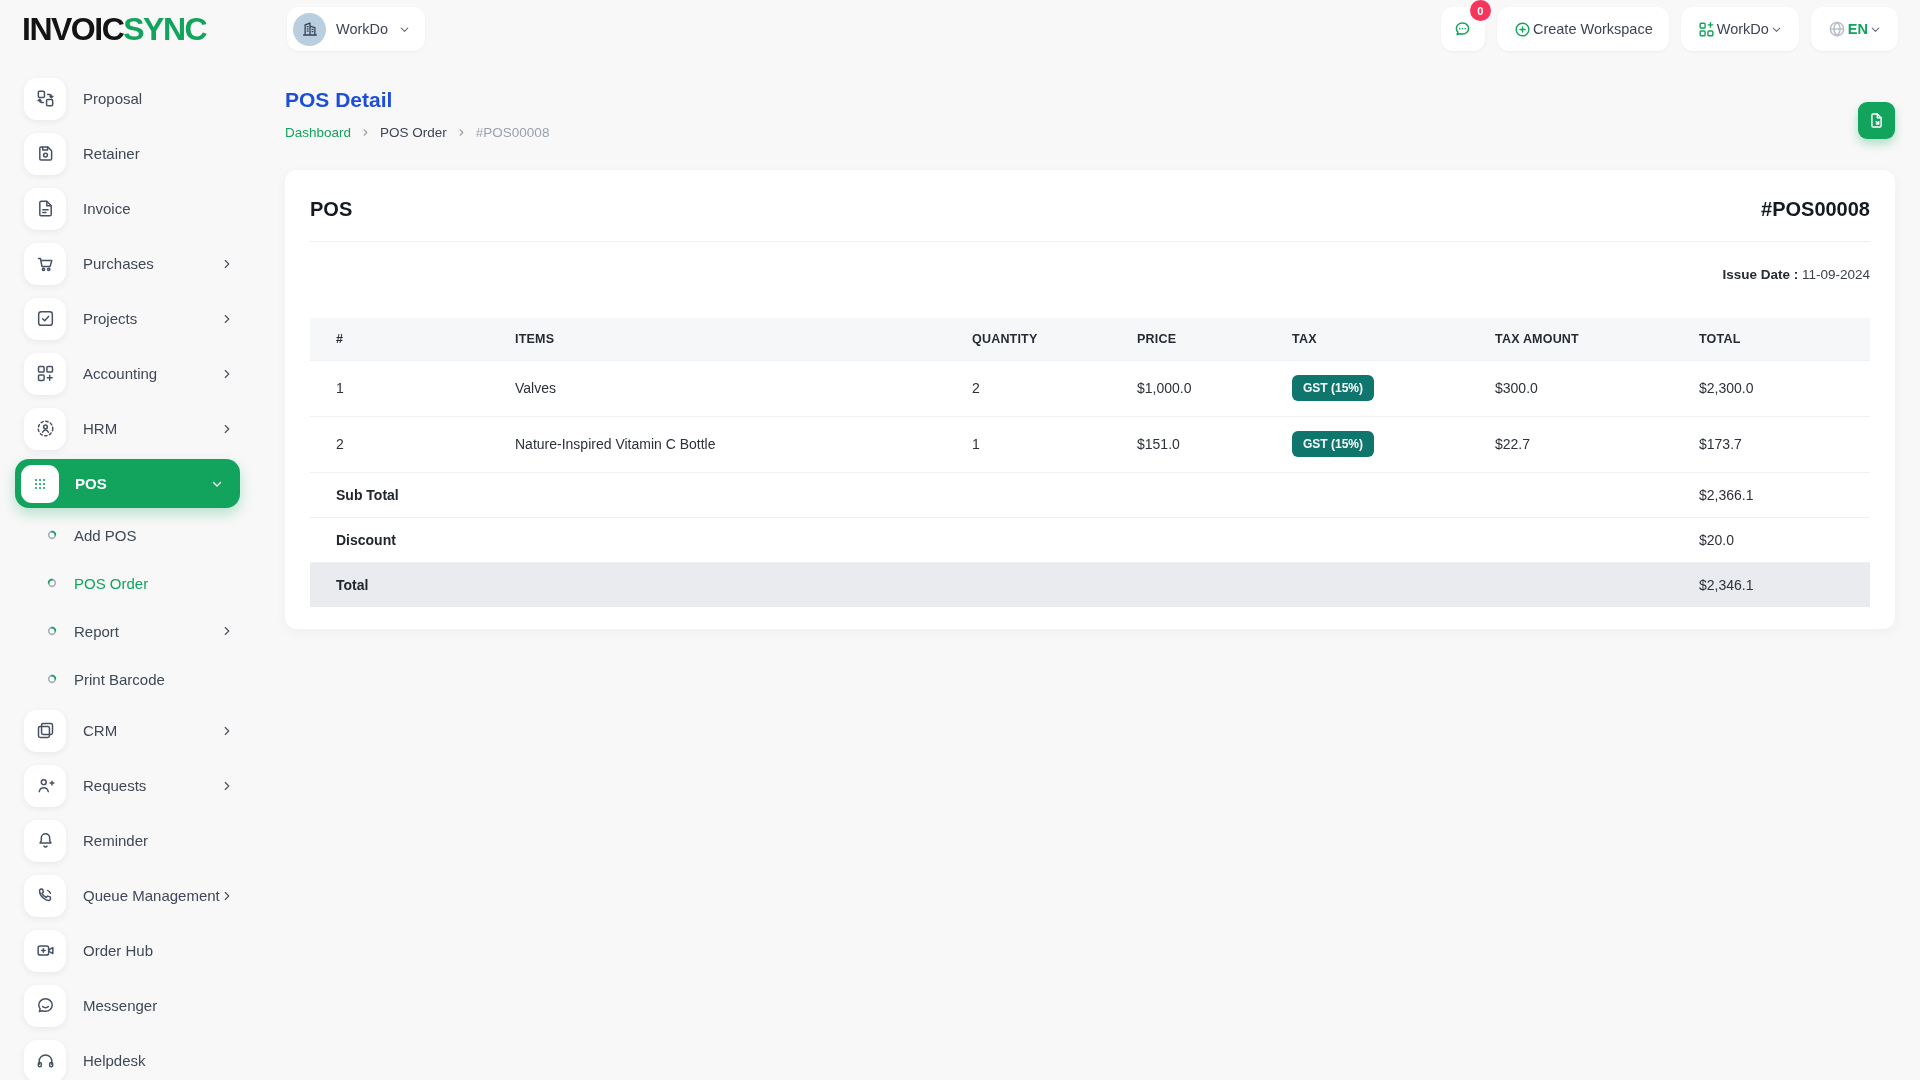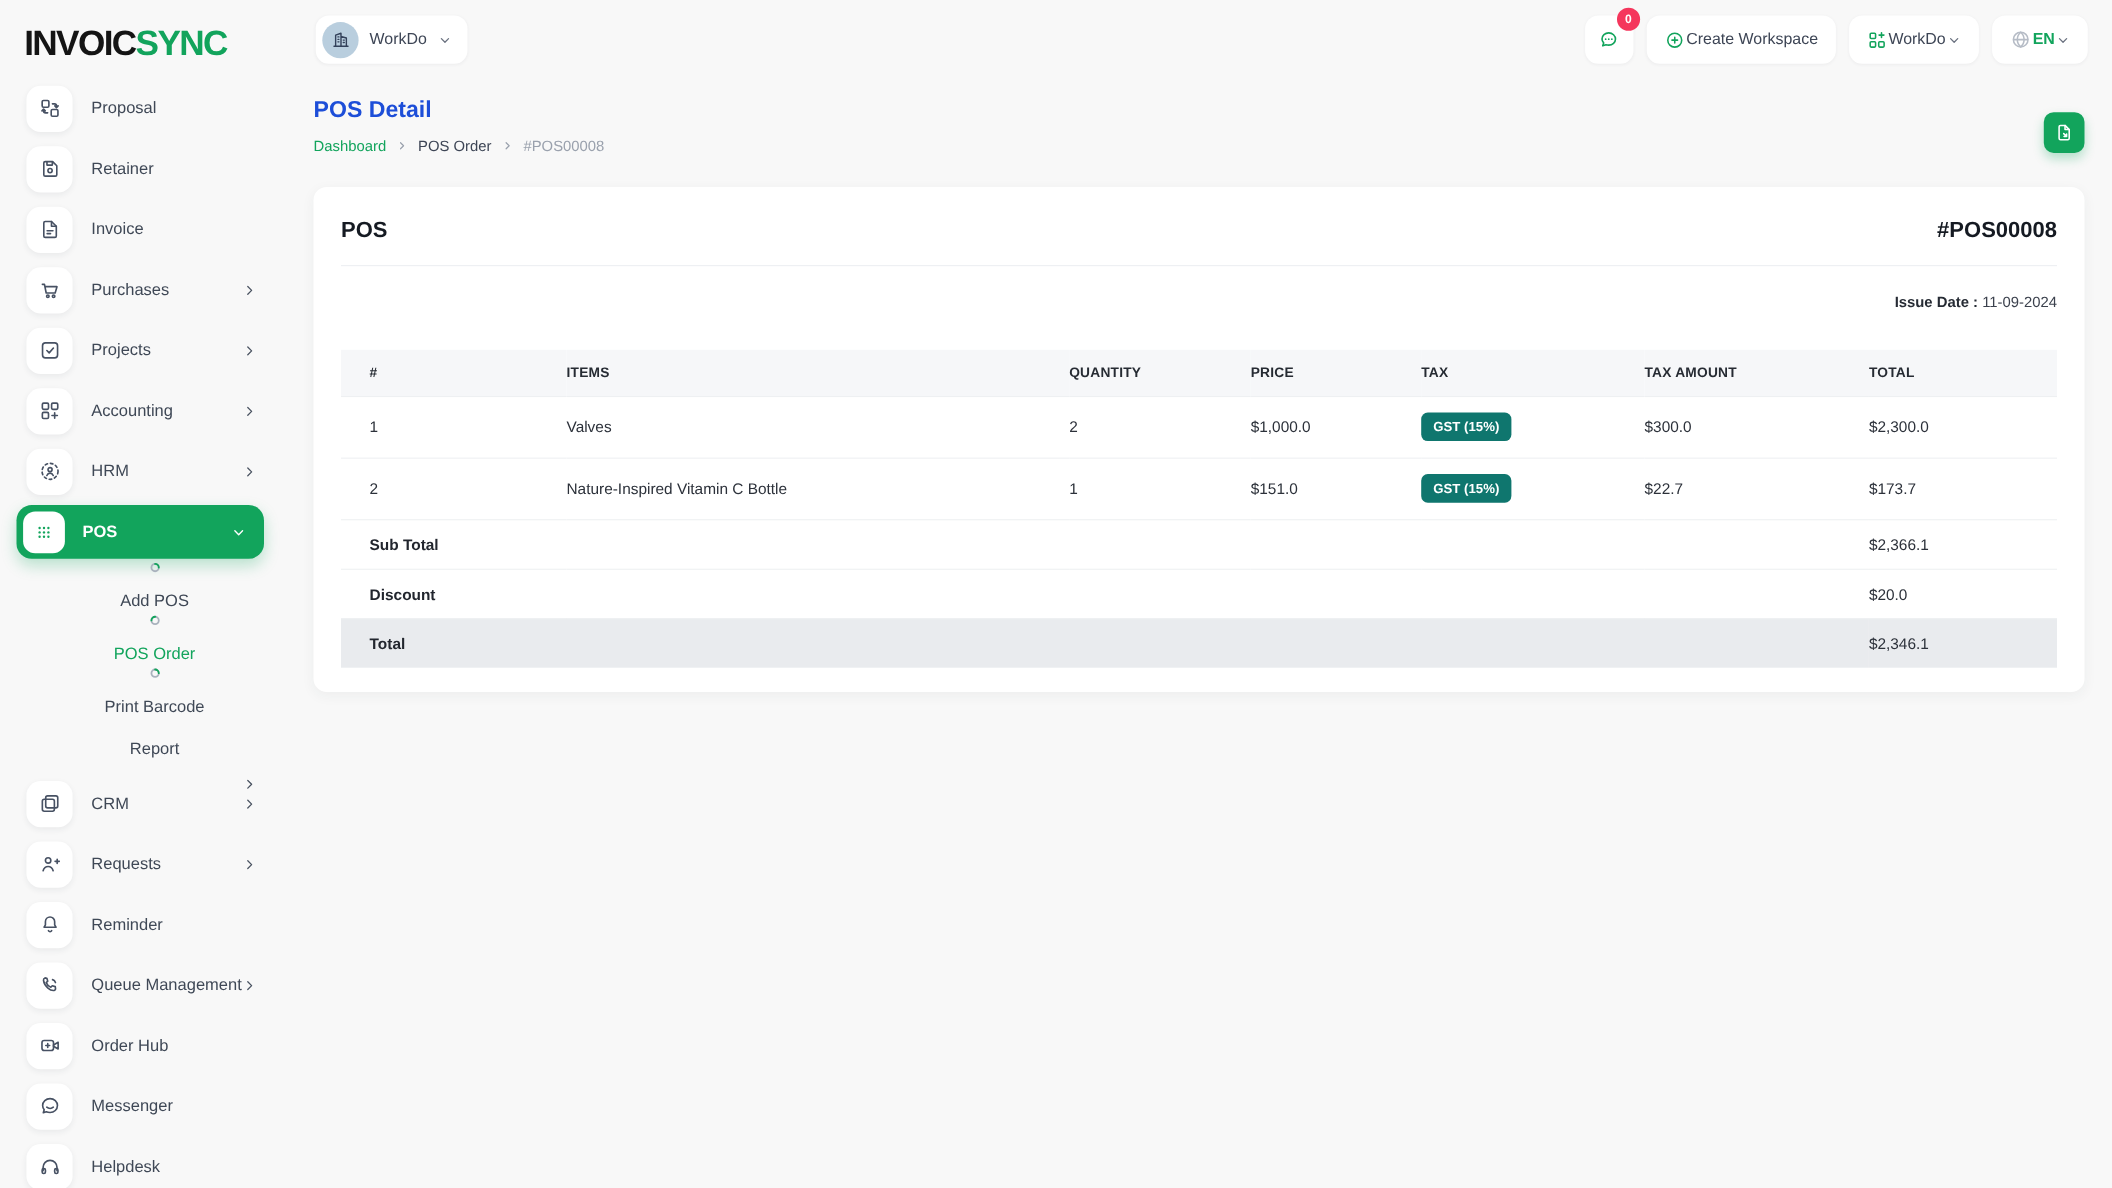--- a/index.html
+++ b/index.html
@@ -7,21 +7,21 @@
   body {
     font-family:"Liberation Sans", sans-serif;
     background:#f8f8f8;
     color:#2c313a;
     position:relative;
   }
   svg { display:block; }
 
   
   .topbar { position:absolute; top:0; left:0; right:0; height:58px;
-            display:flex; align-items:flex-end; padding:0 22px; }
+            display:flex; align-items:center; padding:0 22px; }
   .logo { font-size:32px; font-weight:800; letter-spacing:-1.5px; color:#141414;
           display:flex; align-items:baseline; white-space:nowrap; width:243px; }
   .logo .green { color:#12a45c; }
   .ws-pill { margin-left:22px; height:44px; background:#fff; border-radius:12px;
              display:flex; align-items:center; gap:10px; padding:0 14px 0 6px;
              box-shadow:0 1px 3px rgba(30,40,60,.05); cursor:pointer; }
   .ws-avatar { width:33px; height:33px; border-radius:50%; background:#b9cede;
                display:flex; align-items:center; justify-content:center; color:#33415a; }
   .ws-name { font-size:14.5px; color:#3d4555; }
   .chev { color:#6b7280; }
@@ -50,21 +50,21 @@
   .side-item .chev-r { margin-left:auto; color:#4a5361; }
   .pos-wrap { height:55px; padding:0 20px 0 15px; display:flex; align-items:center; cursor:pointer; }
   .pos-pill { background:#12a45c; border-radius:14px; height:49px; width:100%;
               display:flex; align-items:center; padding:0 16px 0 6px;
               box-shadow:0 6px 14px rgba(18,164,92,.28); }
   .pos-pill .tile { width:38px; height:38px; min-width:38px; border-radius:11px;
                     color:#12a45c; box-shadow:none; margin-right:16px; }
   .pos-pill .lbl { color:#fff; font-weight:700; font-size:15px; }
   .pos-pill .chev-d { margin-left:auto; color:#fff; }
   .sub-item { height:48px; display:flex; align-items:center; padding:0 26px 0 47px;
-              font-size:15px; color:#3f4856; gap:17px; cursor:pointer;flex-direction:column; }
+              font-size:15px; color:#3f4856; gap:17px; cursor:pointer; }
   .sub-item.active { color:#12a45c; }
   .sub-item .chev-r { margin-left:auto; color:#4a5361; }
 
   
   .main { position:absolute; left:260px; top:58px; right:0; bottom:0; padding:28px 25px 0; }
   .page-head { display:flex; align-items:flex-start; }
   .page-title { font-size:21px; font-weight:700; color:#1d4ed8; margin:2px 0 13px; }
   .breadcrumb { display:flex; align-items:center; gap:9px; font-size:13.5px; }
   .breadcrumb .link { color:#12a45c; text-decoration:none; cursor:pointer; }
   .breadcrumb .mid { color:#3d4555; }
@@ -306,34 +306,34 @@
         <path d="M2 6a4 4 0 0 1 4-4" stroke="#12a45c" stroke-width="2" stroke-linecap="round"></path>
       </svg>
     <span>POS Order</span>
   </div>
 
   <div class="sub-item">
     <svg width="10" height="10" viewBox="0 0 12 12" fill="none">
         <circle cx="6" cy="6" r="4" stroke="#a9b2bd" stroke-width="2"></circle>
         <path d="M6 2a4 4 0 0 1 4 4" stroke="#12a45c" stroke-width="2" stroke-linecap="round"></path>
       </svg>
-    <span>Print Barcode</span>
+    <span>Report</span>
+    <span class="chev-r">
+        <svg width="14" height="14" viewBox="0 0 24 24" fill="none" stroke="currentColor" stroke-width="2" stroke-linecap="round" stroke-linejoin="round">
+          <path d="M9 6l6 6-6 6"></path>
+        </svg>
+      </span>
   </div>
 
   <div class="sub-item">
     <svg width="10" height="10" viewBox="0 0 12 12" fill="none">
         <circle cx="6" cy="6" r="4" stroke="#a9b2bd" stroke-width="2"></circle>
         <path d="M6 2a4 4 0 0 1 4 4" stroke="#12a45c" stroke-width="2" stroke-linecap="round"></path>
       </svg>
-    <span>Report</span>
-    <span class="chev-r">
-        <svg width="14" height="14" viewBox="0 0 24 24" fill="none" stroke="currentColor" stroke-width="2" stroke-linecap="round" stroke-linejoin="round">
-          <path d="M9 6l6 6-6 6"></path>
-        </svg>
-      </span>
+    <span>Print Barcode</span>
   </div>
 
   <div class="side-item">
     <span class="tile">
         <svg width="21" height="21" viewBox="0 0 24 24" fill="none" stroke="currentColor" stroke-width="1.7" stroke-linecap="round" stroke-linejoin="round">
           <rect x="7.5" y="4" width="12.5" height="12.5" rx="2"></rect>
           <rect x="4" y="7.5" width="12.5" height="12.5" rx="2"></rect>
         </svg>
       </span>
     <span>CRM</span>

